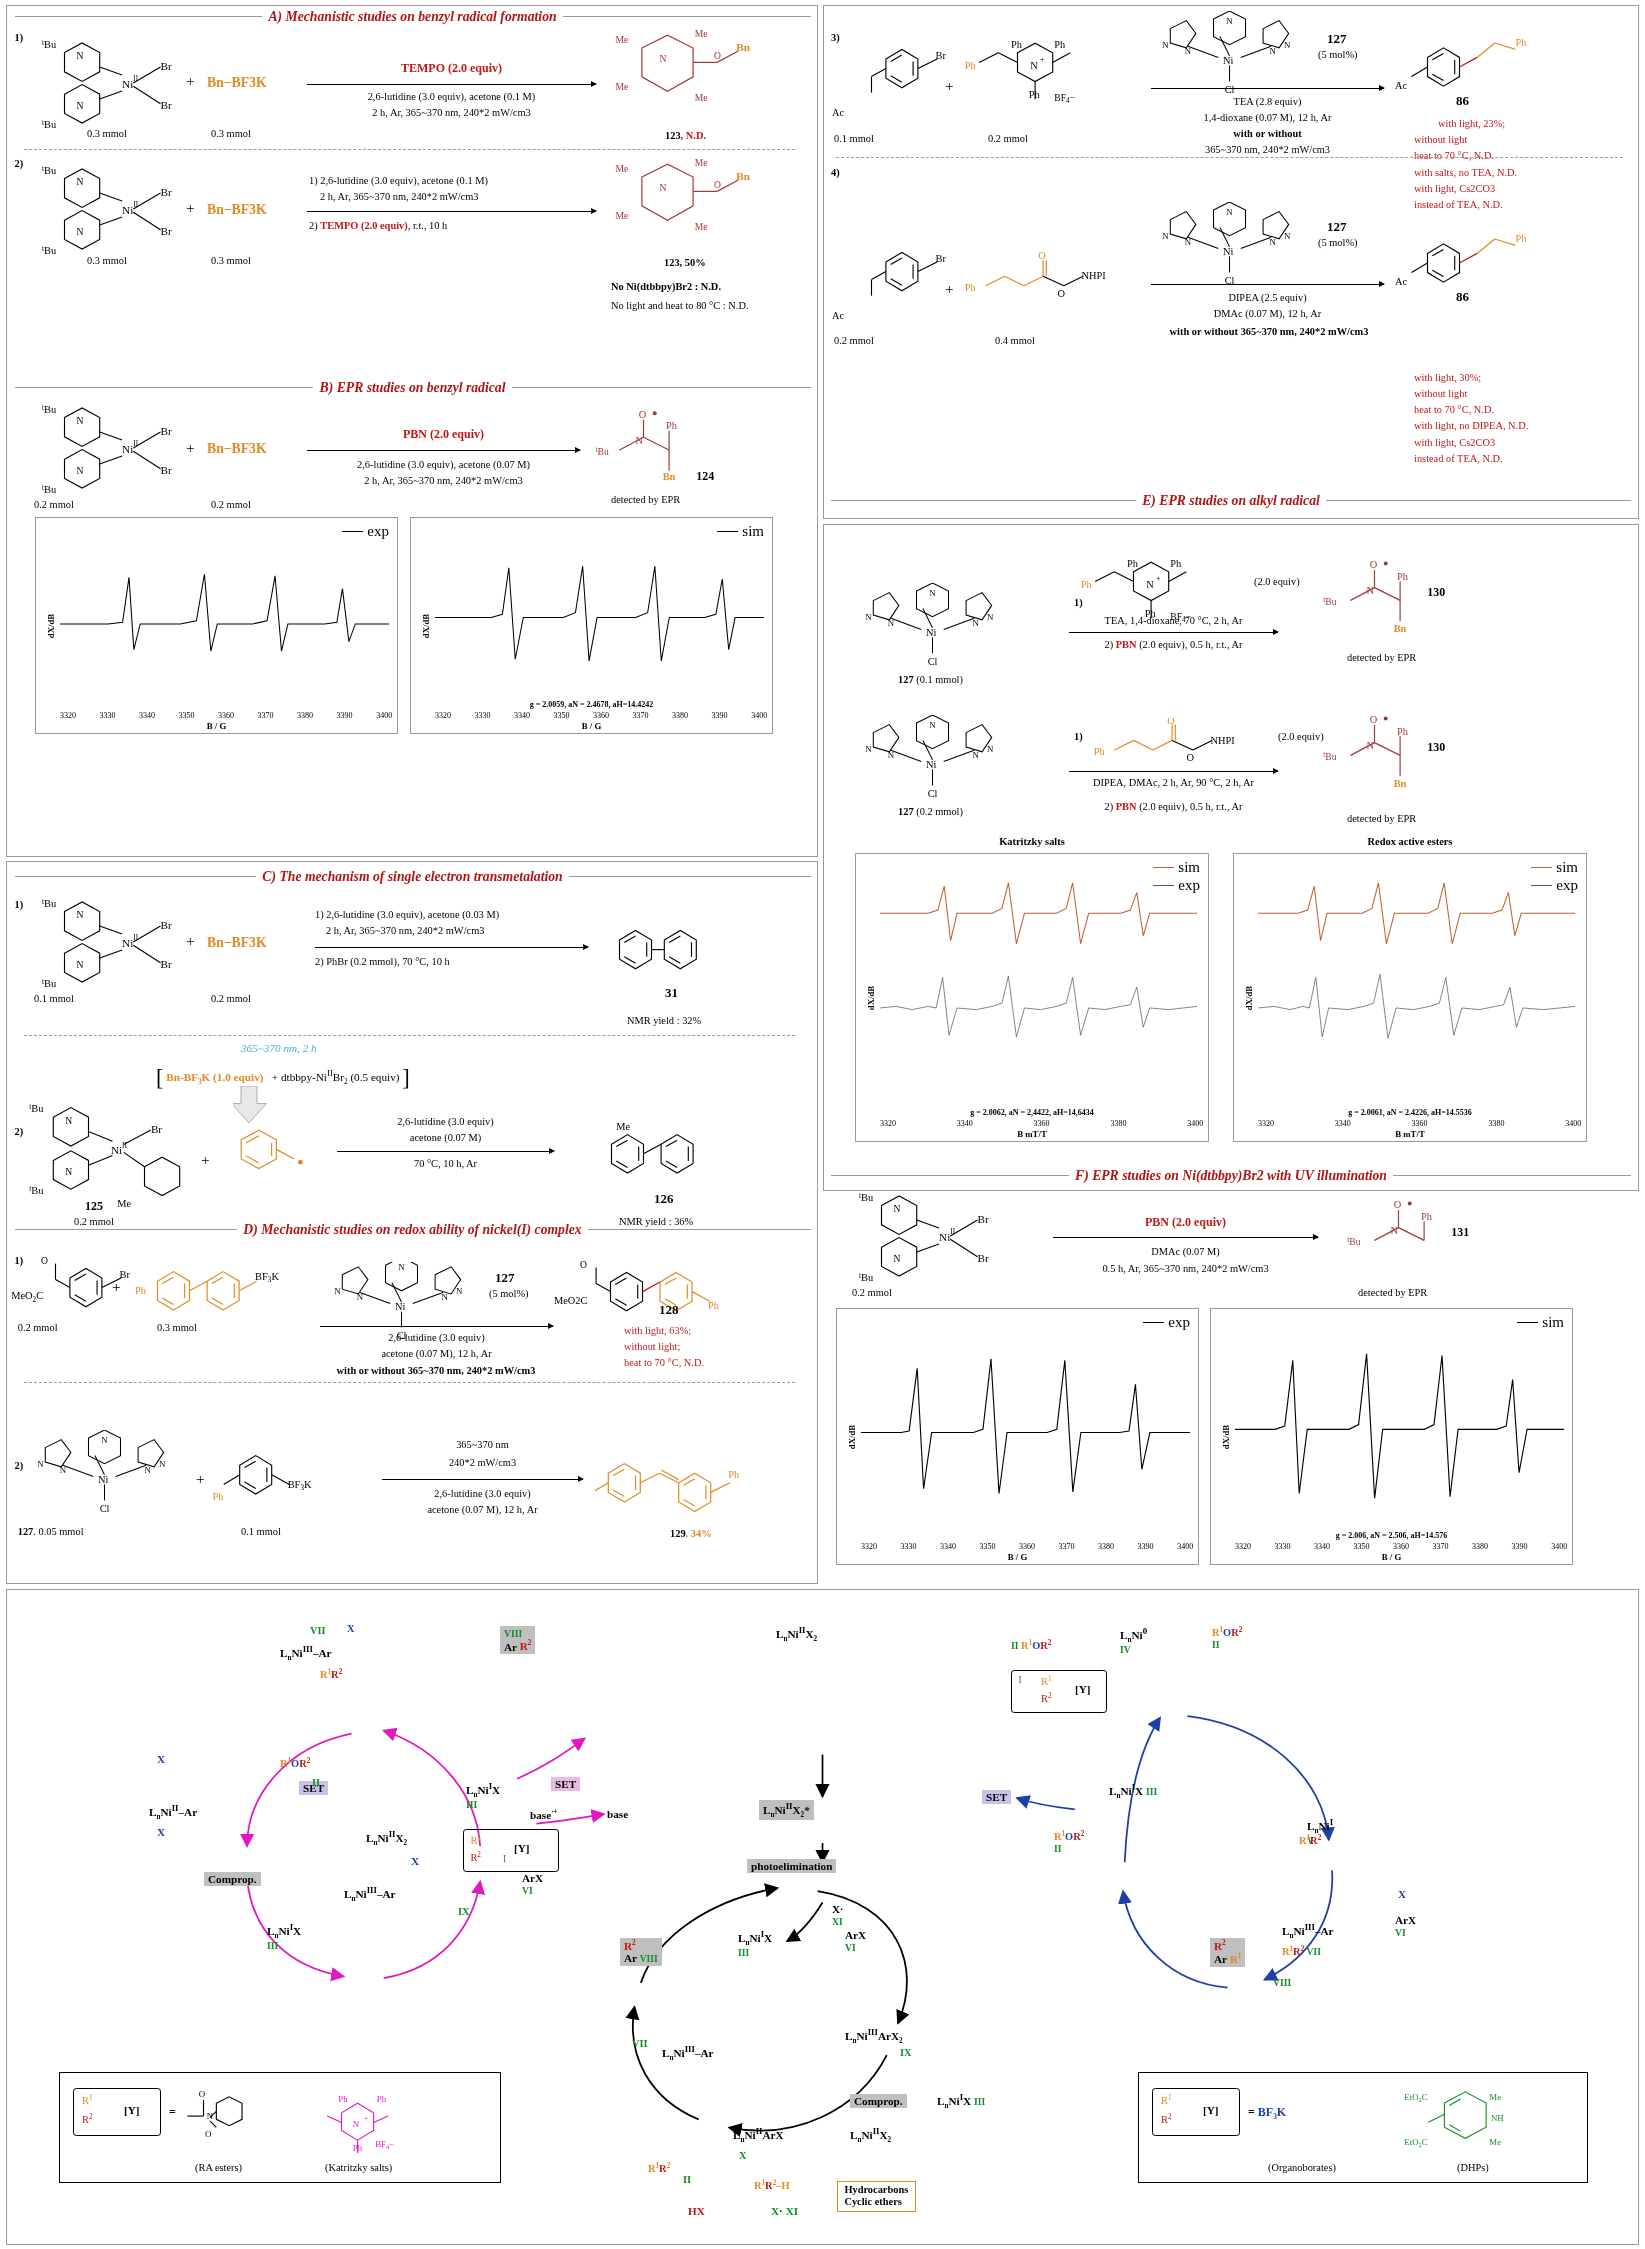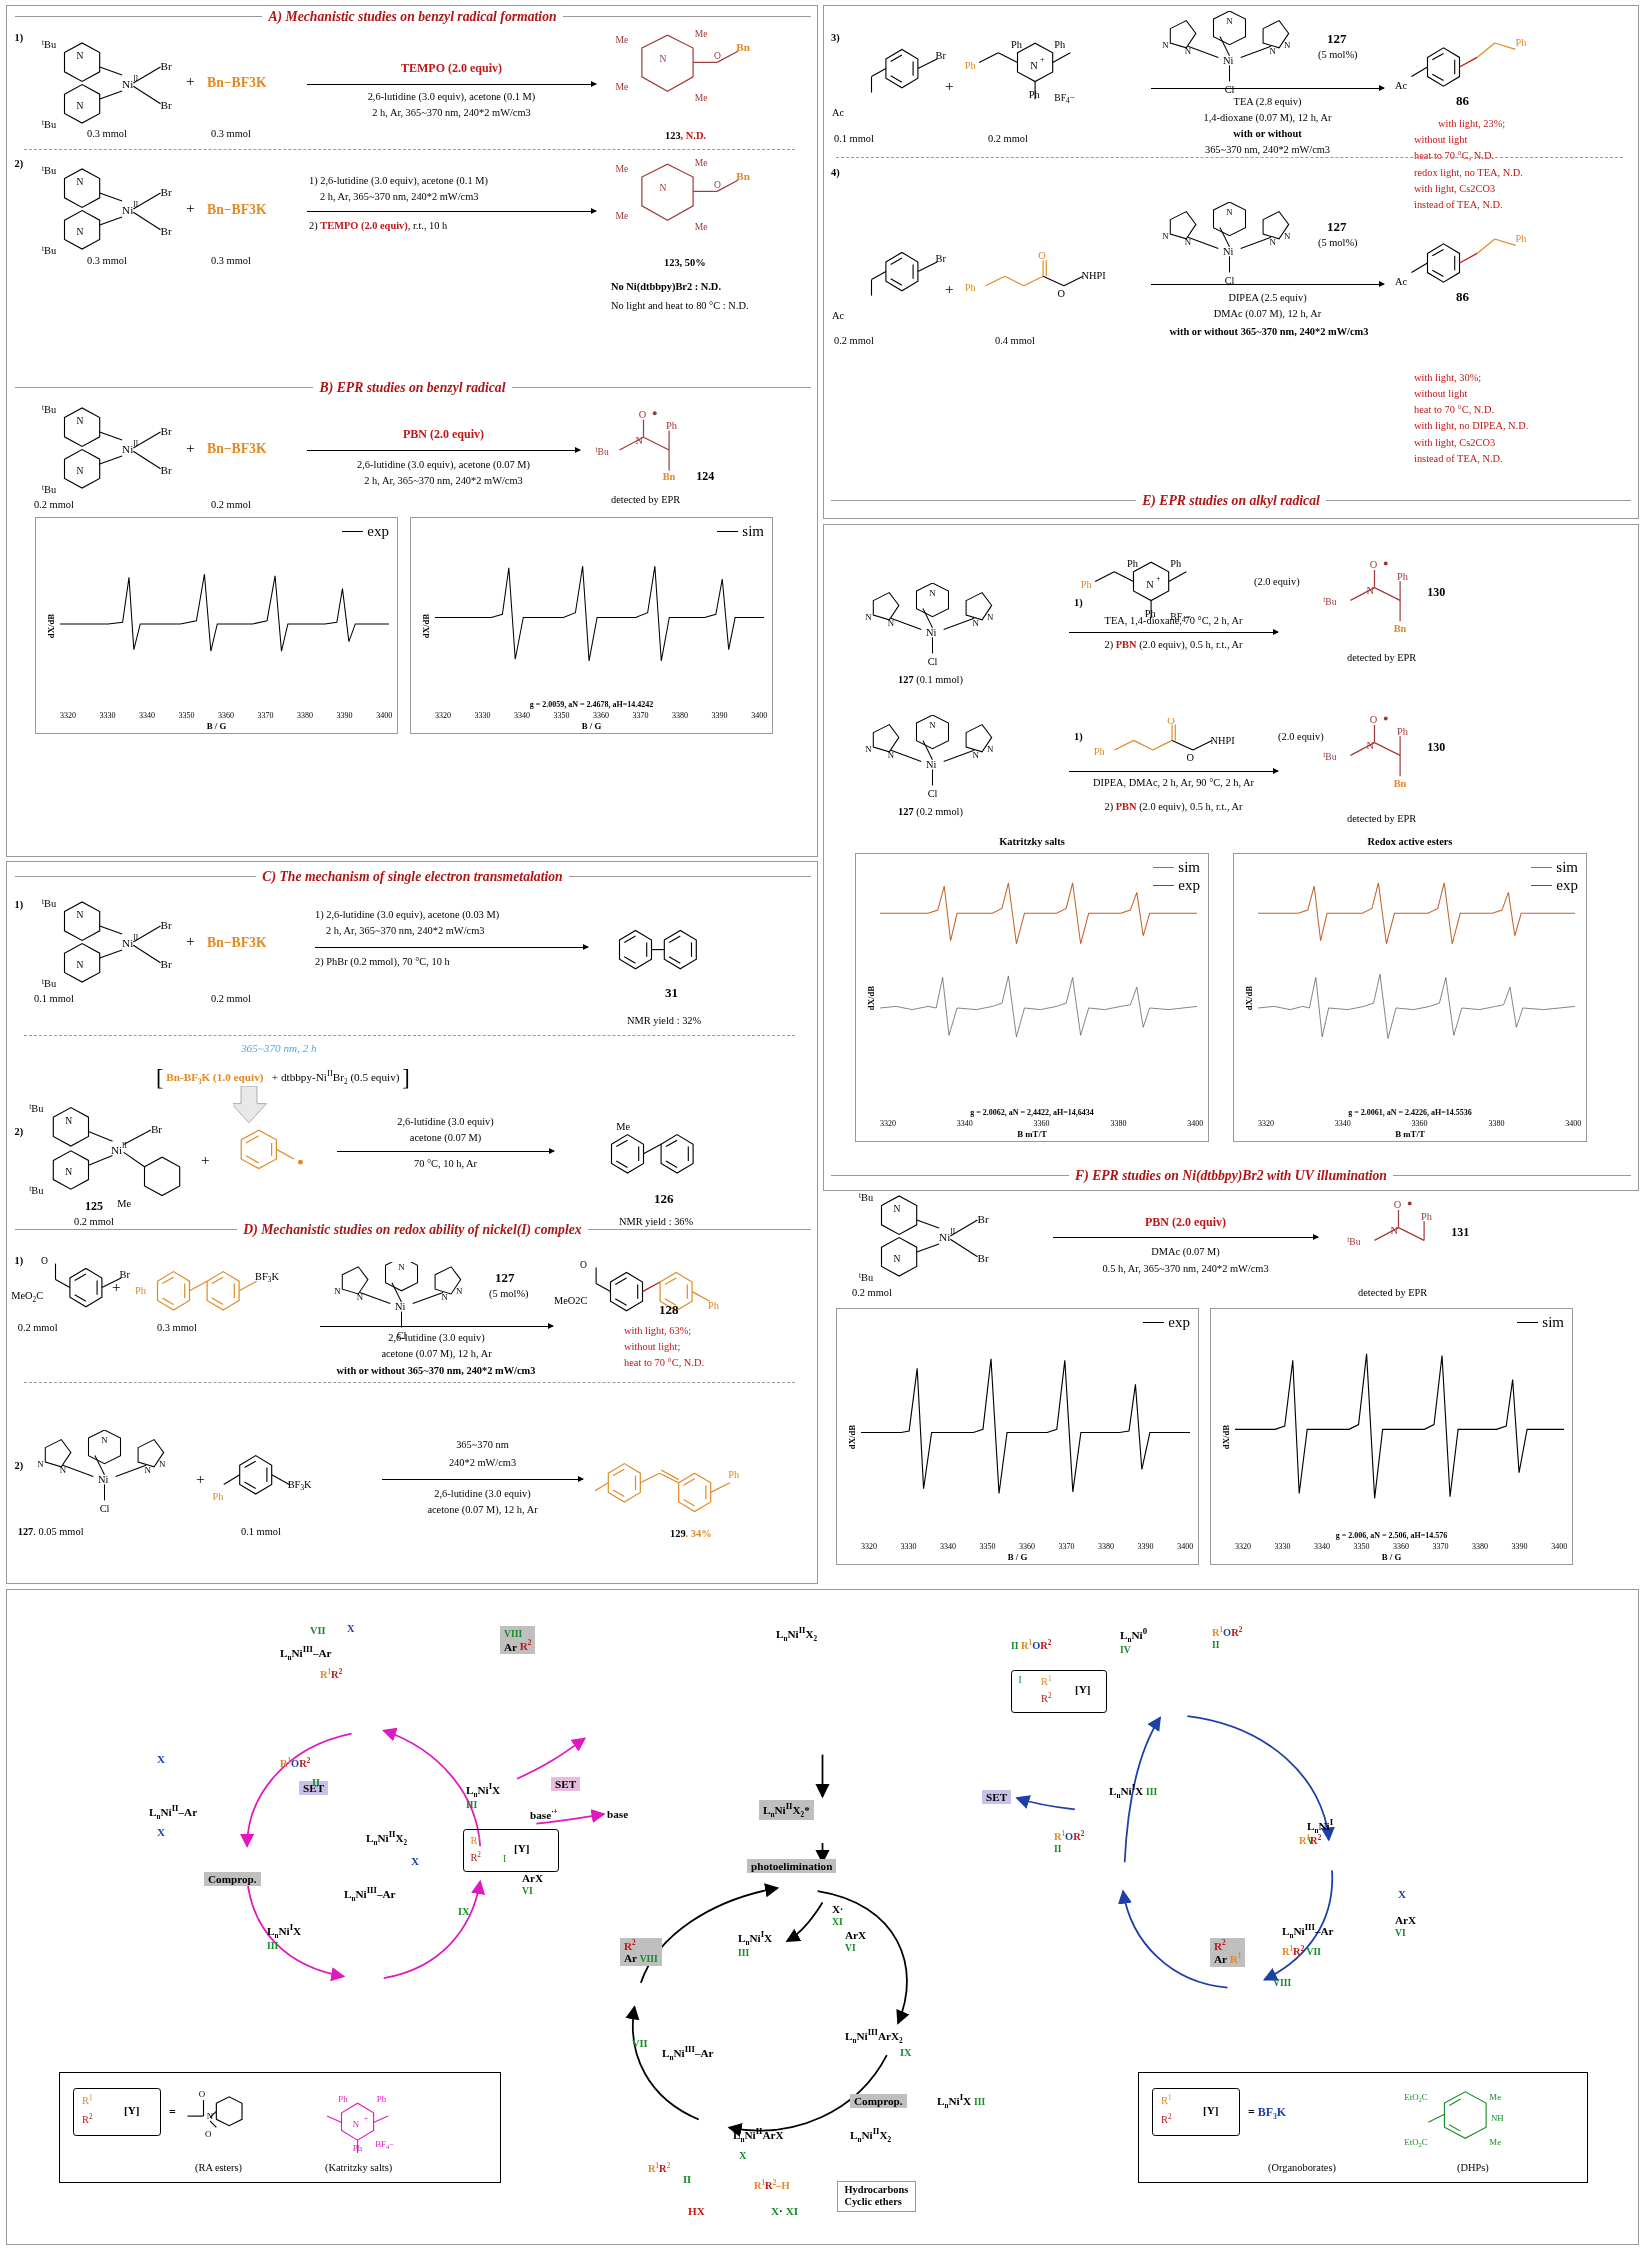--- a/index.html
+++ b/index.html
@@ -645,21 +645,21 @@
       <line x1="92" y1="48" x2="114" y2="30"></line>
       <line x1="114" y1="30" x2="140" y2="38"></line>
     </g>
     <text x="140" y="34" font-size="13" fill="#e08a24" font-family="Liberation Serif, serif">Ph</text>
   </svg>
   <div class="lbl" style="left:1395px;top:79px;">Ac</div>
   <div class="lbl bold" style="left:1456px;top:93px;font-size:13px;">86</div>
   <div class="lbl red" style="left:1414px;top:117px;margin-left:24px;">with light, 23%;</div>
   <div class="lbl red" style="left:1414px;top:133px;">without light</div>
   <div class="lbl red" style="left:1414px;top:149px;">heat to 70 °C, N.D.</div>
-  <div class="lbl red" style="left:1414px;top:166px;">redox light, no TEA, N.D.</div>
+  <div class="lbl red" style="left:1414px;top:166px;">with salts, no TEA, N.D.</div>
   <div class="lbl red" style="left:1414px;top:182px;">with light, Cs2CO3</div>
   <div class="lbl red" style="left:1414px;top:198px;">instead of TEA, N.D.</div>
 
   <div class="dashed" style="position:absolute;left:836px;top:157px;width:787px;"></div>
 
   <div class="lbl bold" style="left:831px;top:166px;">4)</div>
   <svg style="position:absolute;left:839px;top:238px;" width="129" height="80" viewBox="0 0 160 100">
     <g stroke="#000" fill="none" stroke-width="1.4">
       <polygon points="58,30 78,18 98,30 98,54 78,66 58,54"></polygon>
       <line x1="98" y1="42" x2="122" y2="30"></line>

